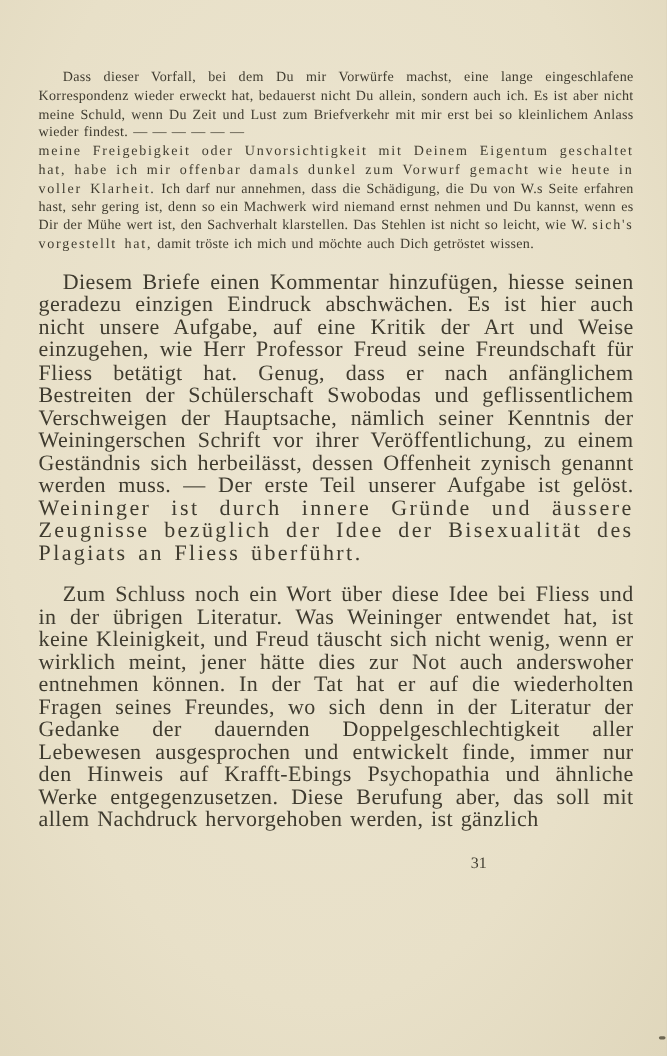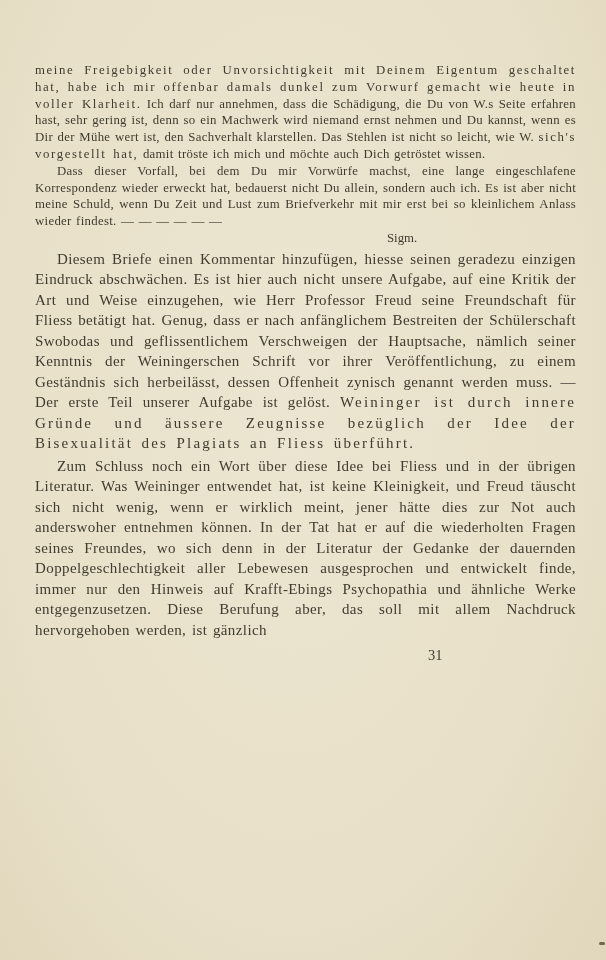--- a/index.html
+++ b/index.html
@@ -47,63 +47,62 @@
     line-height: 16.8px;
     text-align: center;
     margin-top: 1px;
   }
   .signature {
     font-size: 12.8px;
     line-height: 16.8px;
     padding-left: 352px;
   }
   .body-text {
-    font-size: 15px;
+    font-size: 20px;
     line-height: 20.5px;
     letter-spacing: 0.4px;
     word-spacing: 1.5px;
     text-align: justify;
-    margin-top: 2px;
+    margin-top: 17px;
   }
   .sperr2 {
     letter-spacing: 2.2px;
     word-spacing: 2.5px;
   }
   .pagenum {
     font-size: 14.5px;
-    margin-top: 7px;
+    margin-top: 21px;
     padding-left: 393px;
   }
   .speck {
     position: absolute;
     right: 1px;
     top: 942px;
     width: 6px;
     height: 3px;
     border-radius: 2px;
     background: #6e6753;
   }
 </style>
 </head>
 <body>
 
 <div class="page">
   <div class="text-block">
 
+    <p class="letter indent">Dass dieser Vorfall, bei dem Du mir Vorwürfe machst, eine lange eingeschlafene Korrespondenz wieder erweckt hat, bedauerst nicht Du allein, sondern auch ich. Es ist aber nicht meine Schuld, wenn Du Zeit und Lust zum Briefverkehr mit mir erst bei so kleinlichem Anlass wieder findest. — — — — — —</p>
+
     <p class="letter">
       <span class="sperr">meine Freigebigkeit oder Unvorsichtigkeit mit Deinem Eigentum geschaltet hat, habe ich mir offenbar damals dunkel zum Vorwurf gemacht wie heute in voller Klarheit.</span>
       <span>Ich darf nur annehmen, dass die Schädigung, die Du von W.s Seite erfahren hast, sehr gering ist, denn so ein Machwerk wird niemand ernst nehmen und Du kannst, wenn es Dir der Mühe wert ist, den Sachverhalt klarstellen. Das Stehlen ist nicht so leicht, wie W.</span>
       <span class="sperr">sich's vorgestellt hat,</span>
       <span>damit tröste ich mich und möchte auch Dich getröstet wissen.</span>
     </p>
 
-    <p class="letter indent">Dass dieser Vorfall, bei dem Du mir Vorwürfe machst, eine lange eingeschlafene Korrespondenz wieder erweckt hat, bedauerst nicht Du allein, sondern auch ich. Es ist aber nicht meine Schuld, wenn Du Zeit und Lust zum Briefverkehr mit mir erst bei so kleinlichem Anlass wieder findest. — — — — — —</p>
 
-
-    <p class="signature">Sigm.</p>
 
     <p class="body-text indent">
       <span>Diesem Briefe einen Kommentar hinzufügen, hiesse seinen geradezu einzigen Eindruck abschwächen. Es ist hier auch nicht unsere Aufgabe, auf eine Kritik der Art und Weise einzugehen, wie Herr Professor Freud seine Freundschaft für Fliess betätigt hat. Genug, dass er nach anfänglichem Bestreiten der Schülerschaft Swobodas und geflissentlichem Verschweigen der Hauptsache, nämlich seiner Kenntnis der Weiningerschen Schrift vor ihrer Veröffentlichung, zu einem Geständnis sich herbeilässt, dessen Offenheit zynisch genannt werden muss. — Der erste Teil unserer Aufgabe ist gelöst.</span>
       <span class="sperr2">Weininger ist durch innere Gründe und äussere Zeugnisse bezüglich der Idee der Bisexualität des Plagiats an Fliess überführt.</span>
     </p>
 
     <p class="body-text indent">Zum Schluss noch ein Wort über diese Idee bei Fliess und in der übrigen Literatur. Was Weininger entwendet hat, ist keine Kleinigkeit, und Freud täuscht sich nicht wenig, wenn er wirklich meint, jener hätte dies zur Not auch anderswoher entnehmen können. In der Tat hat er auf die wiederholten Fragen seines Freundes, wo sich denn in der Literatur der Gedanke der dauernden Doppelgeschlechtigkeit aller Lebewesen ausgesprochen und entwickelt finde, immer nur den Hinweis auf Krafft-Ebings Psychopathia und ähnliche Werke entgegenzusetzen. Diese Berufung aber, das soll mit allem Nachdruck hervorgehoben werden, ist gänzlich</p>
 
     <div class="pagenum">31</div>
   </div>

